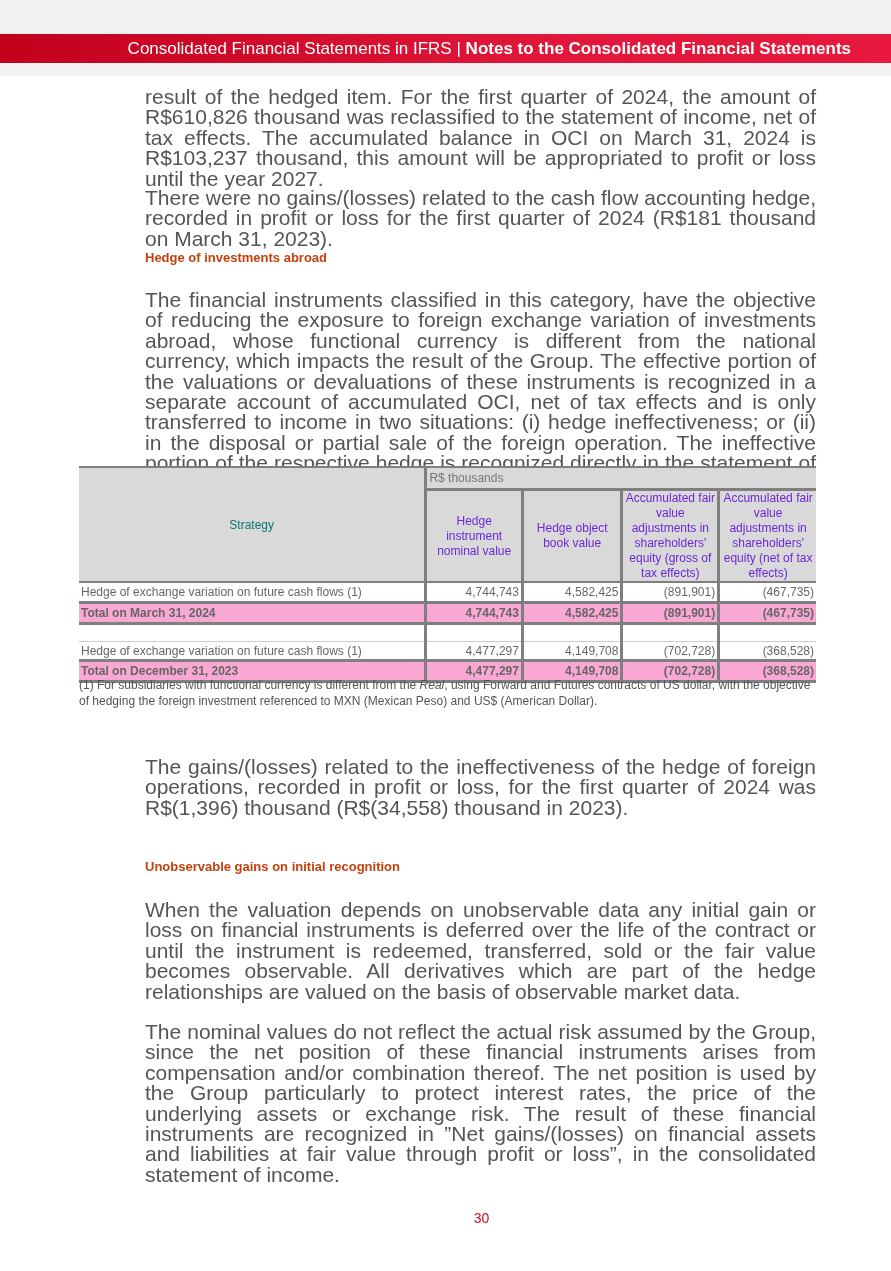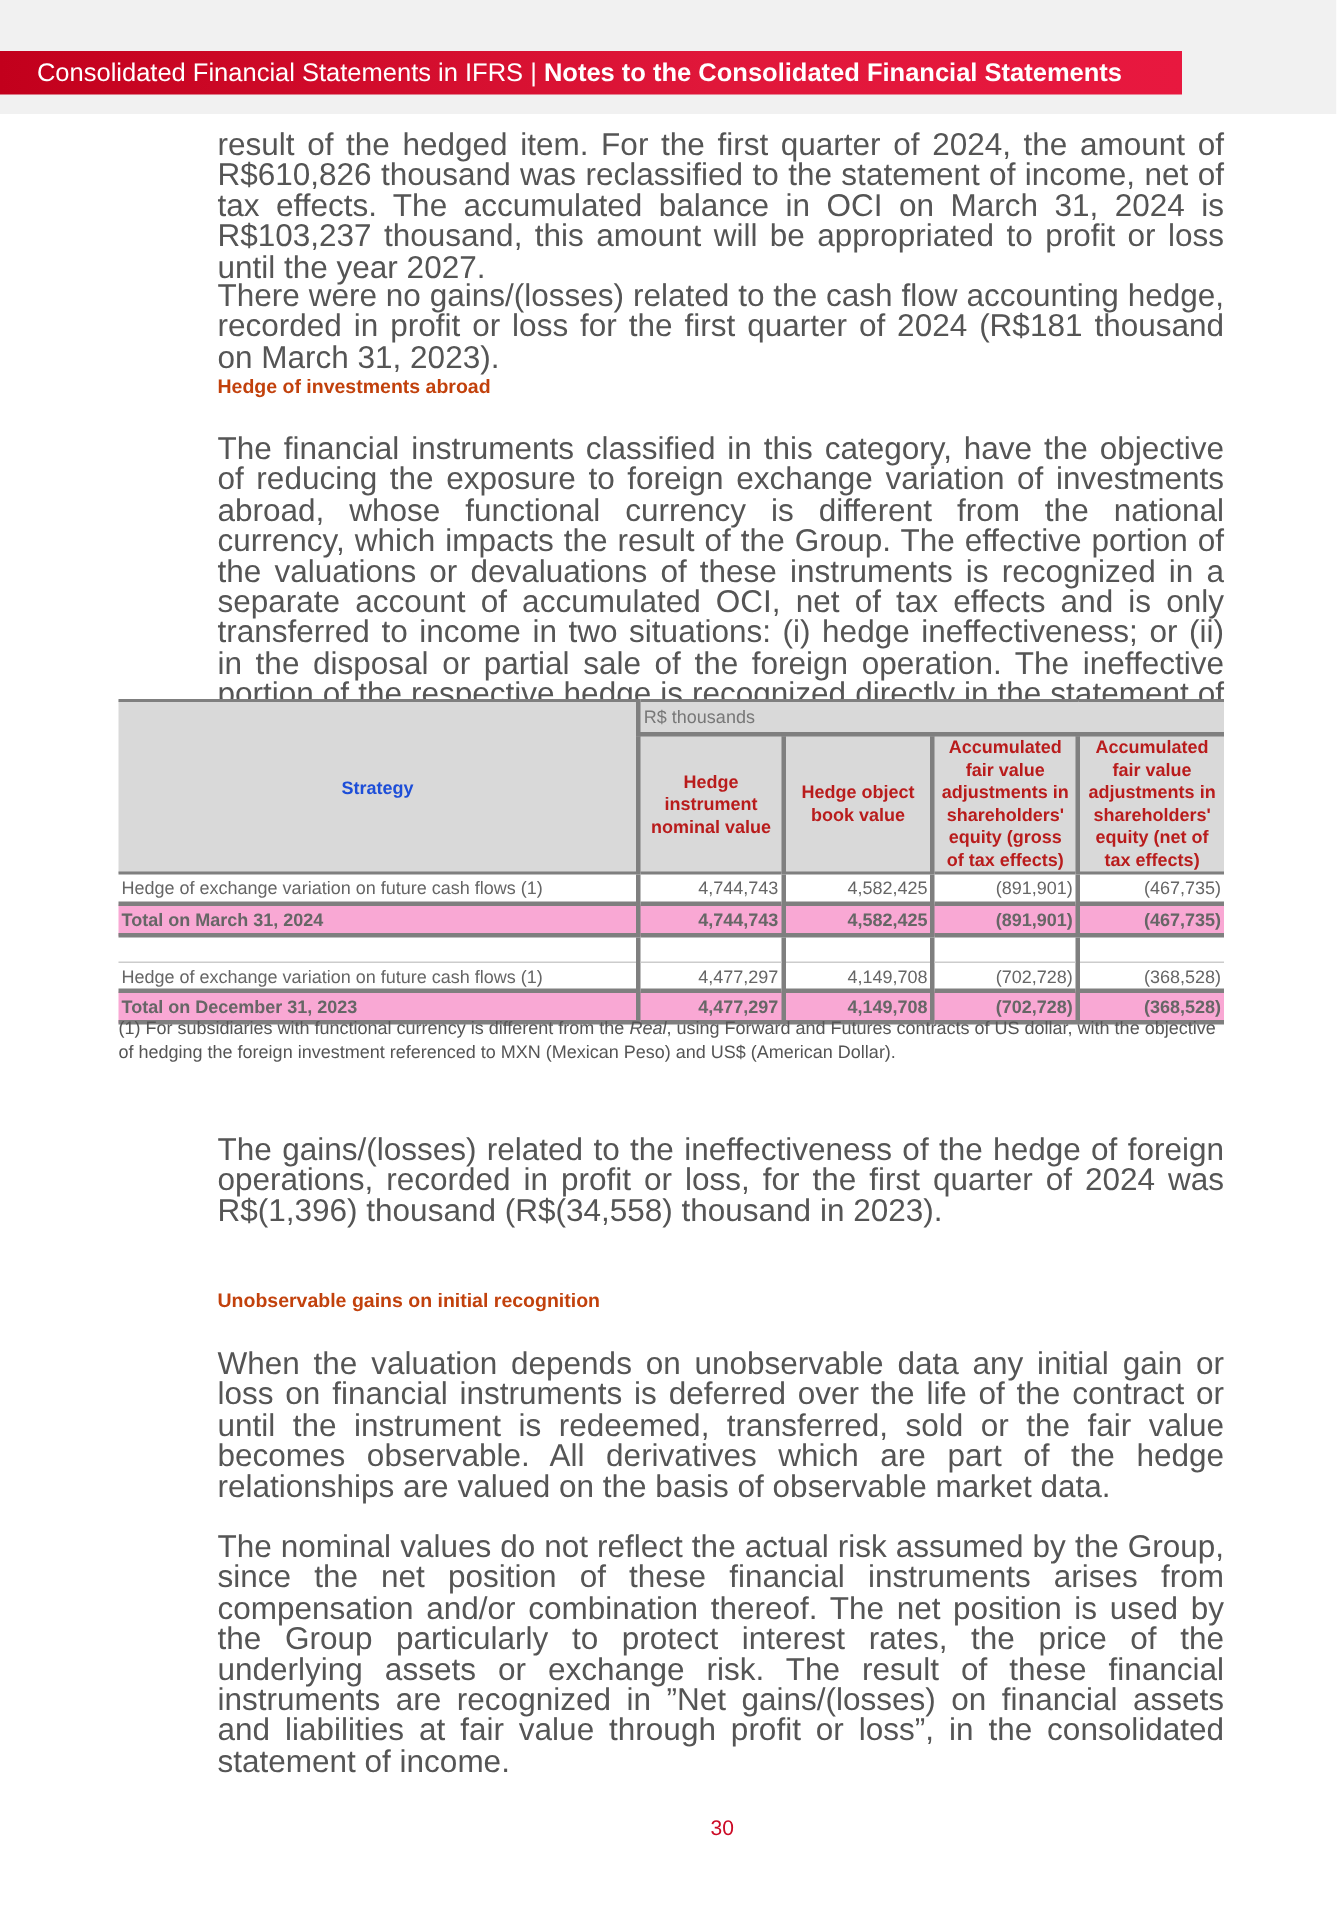--- a/index.html
+++ b/index.html
@@ -10,21 +10,21 @@
       position: relative;
       overflow: hidden;
       font-family: "DejaVu Sans", sans-serif;
       color: #555555;
     }
     .top-strip {
       position: absolute; left: 0; top: 0; width: 891px; height: 76px;
       background: #f1f1f1;
     }
     .header-bar {
-      position: absolute; left: 0; top: 34px; width: 788px; height: 29px;
+      position: absolute; left: 0; top: 34px; width: 891px; height: 29px;
       background: linear-gradient(to right, #c2001c, #e0173a 60%, #e8183f);
       color: #ffffff;
       font-family: "Liberation Sans", sans-serif;
       font-size: 17px;
       line-height: 29px;
       text-align: right;
       padding-right: 40px;
       box-sizing: border-box;
       white-space: nowrap;
     }
@@ -54,21 +54,21 @@
       width: 737px;
       border-collapse: collapse;
       font-family: "Liberation Sans", sans-serif;
       font-size: 12px;
       color: #666666;
     }
     table.hedge td, table.hedge th { padding: 0 2px; }
     .hdr-gray { background: #d9d9d9; }
     .unit-row td { height: 20px; text-align: left; font-size: 12px; color: #777; border-top: 2px solid #7f7f7f; border-bottom: 3px solid #7f7f7f; }
     .col-hdr th {
-      font-weight: bold; text-align: center; line-height: 15px; font-size: 12px; color: #b91c1c;
+      font-weight: normal; text-align: center; line-height: 15px; font-size: 12px; color: #6d28d9;
       height: 88px; vertical-align: middle;
     }
     .vr { border-left: 3px solid #7f7f7f; }
     .data-row td { height: 18px; text-align: right; border-top: 2px solid #7f7f7f; background: #fff; }
     .data-row td.label { text-align: left; }
     .total-row td { height: 18px; text-align: right; font-weight: bold; background: #f9a8d4; border-top: 3px solid #7f7f7f; border-bottom: 3px solid #7f7f7f; }
     .total-row td.label { text-align: left; }
     .spacer-row td { height: 16px; background: #fff; border-bottom: 1px solid #cccccc; }
     .data-row2 td { height: 17px; text-align: right; background: #fff; }
     .data-row2 td.label { text-align: left; }
@@ -103,21 +103,21 @@
 
 <div class="heading" style="top:250px;">Hedge of investments abroad</div>
 
 <div class="content" style="top:290px;">
   <p>The financial instruments classified in this category, have the objective of reducing the exposure to foreign exchange variation of investments abroad, whose functional currency is different from the national currency, which impacts the result of the Group. The effective portion of the valuations or devaluations of these instruments is recognized in a separate account of accumulated OCI, net of tax effects and is only transferred to income in two situations: (i) hedge ineffectiveness; or (ii) in the disposal or partial sale of the foreign operation. The ineffective portion of the respective hedge is recognized directly in the statement of income.</p>
 </div>
 
 <table class="hedge">
   <tbody>
       <tr class="unit-row">
-    <td class="hdr-gray" rowspan="2" style="width:345px; text-align:center; vertical-align:middle; font-weight:bold; color:#1d4ed8; border-bottom:none;">Strategy</td>
+    <td class="hdr-gray" rowspan="2" style="width:345px; text-align:center; vertical-align:middle; font-weight:normal; color:#0f766e; border-bottom:none;">Strategy</td>
     <td class="hdr-gray vr" colspan="4" style="border-bottom:3px solid #7f7f7f;">R$ thousands</td>
   </tr>
   <tr class="col-hdr hdr-gray">
     <th class="vr" style="width:90px;">Hedge instrument nominal value</th>
     <th class="vr" style="width:93px;">Hedge object book value</th>
     <th class="vr" style="width:90px;">Accumulated fair value adjustments in shareholders' equity (gross of tax effects)</th>
     <th class="vr" style="width:92px;">Accumulated fair value adjustments in shareholders' equity (net of tax effects)</th>
   </tr>
   <tr class="data-row">
     <td class="label">Hedge of exchange variation on future cash flows (1)</td>

